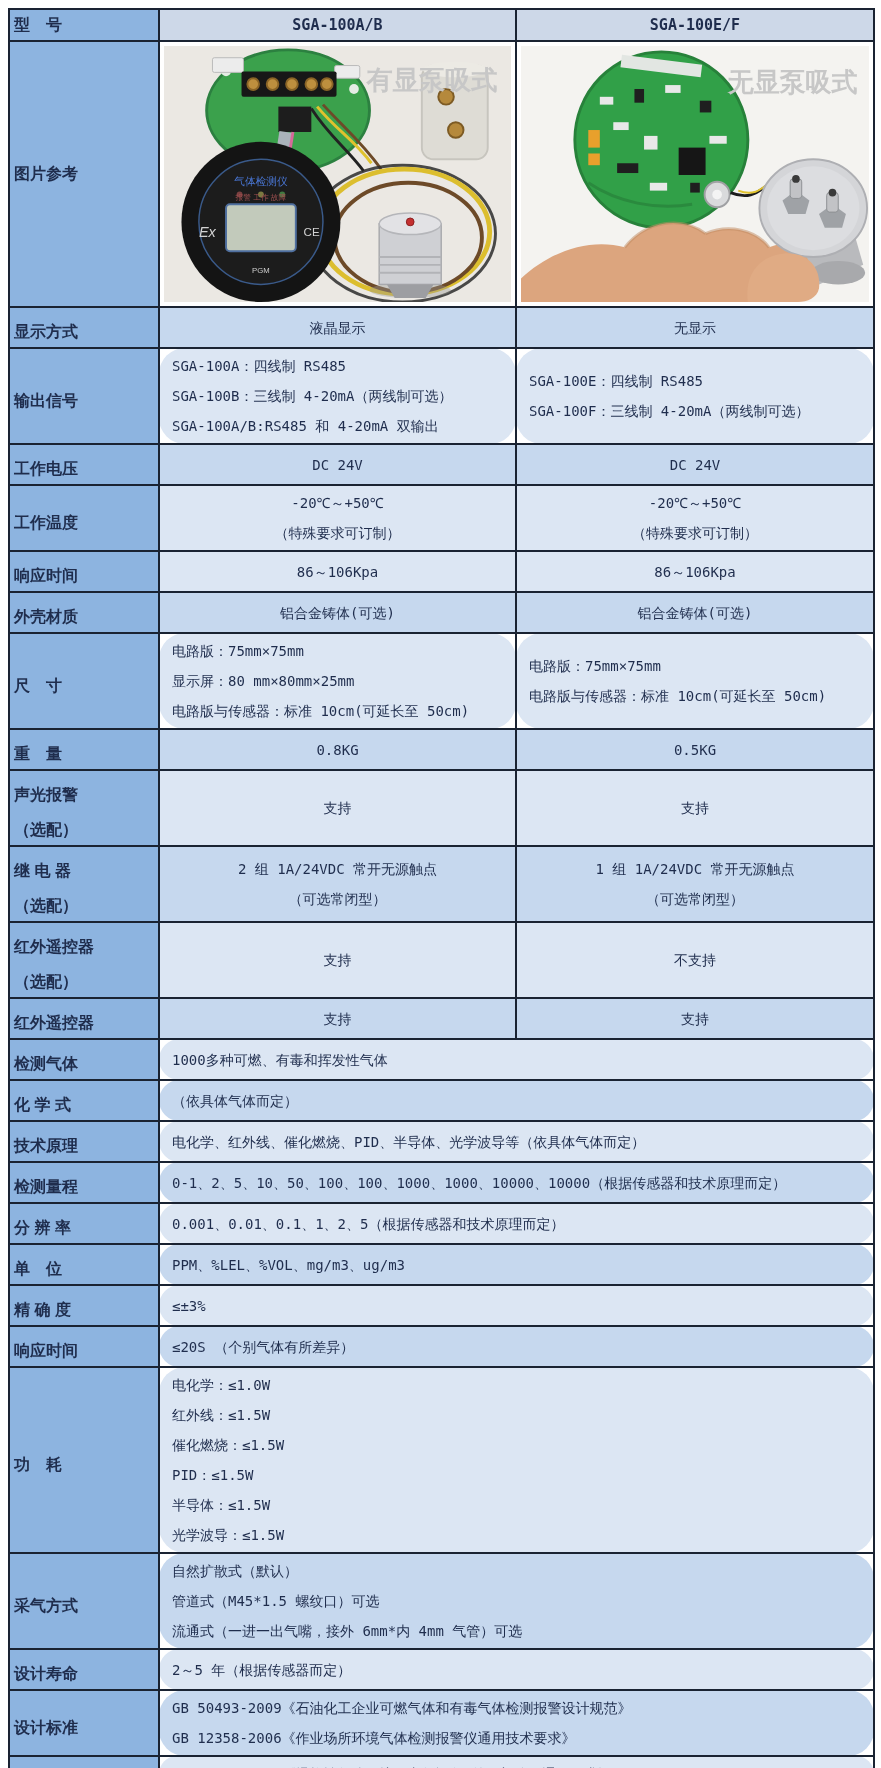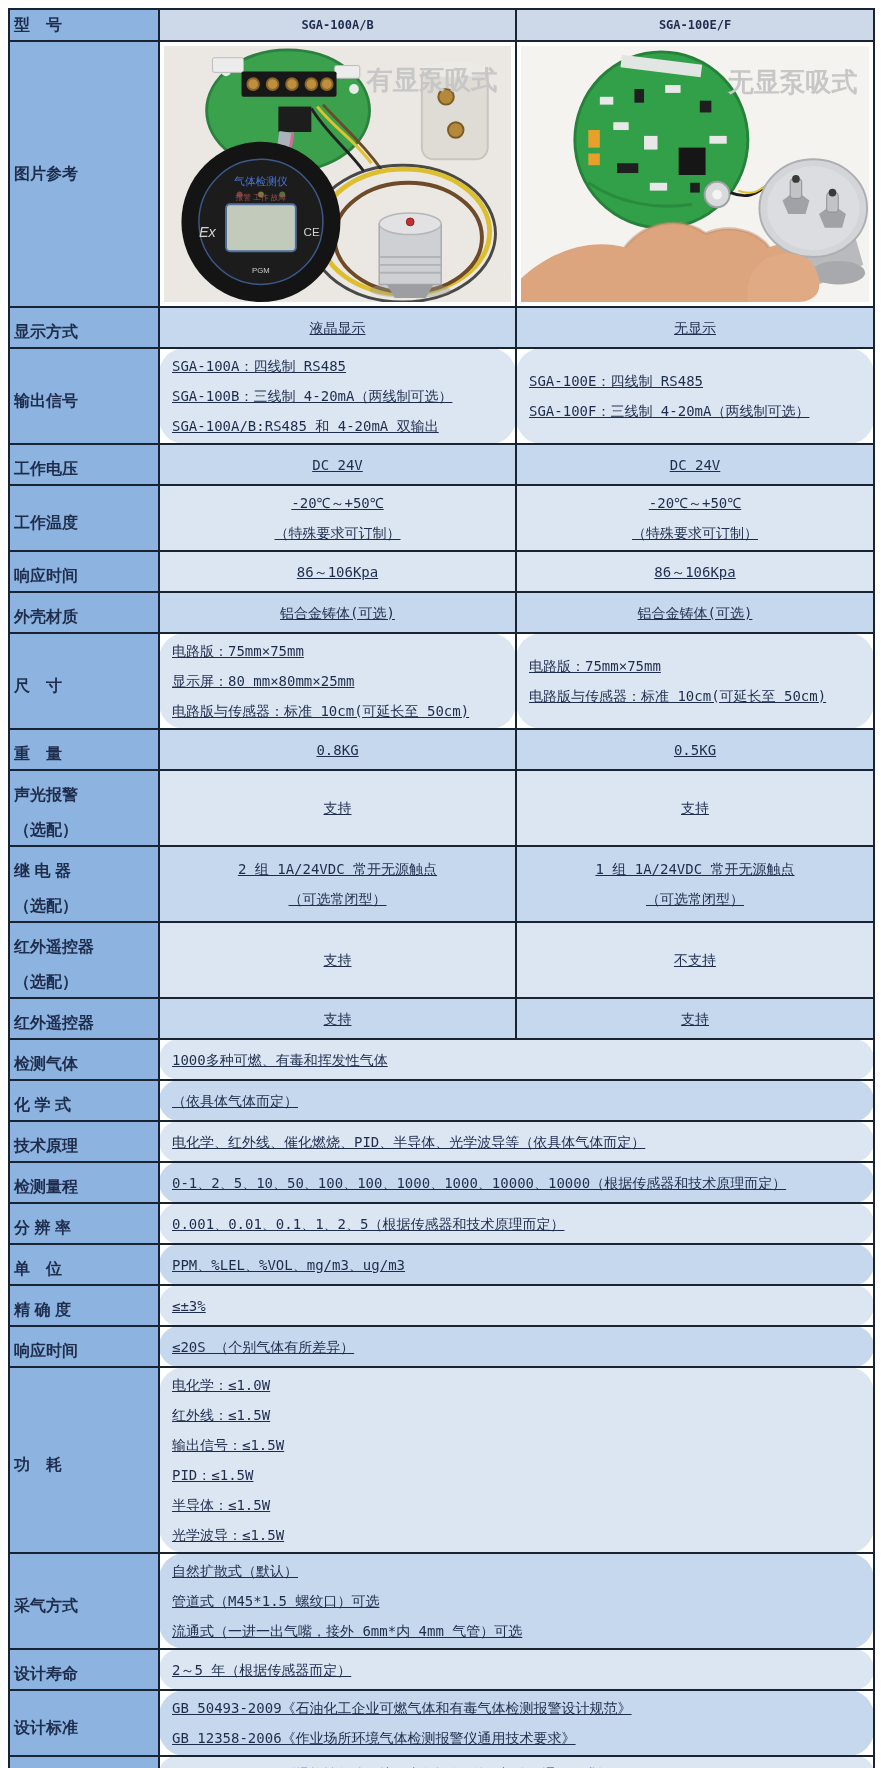--- a/index.html
+++ b/index.html
@@ -7,24 +7,24 @@
     --border:#1a2332; --text:#1f2d4d;
   }
   *{box-sizing:border-box;}
   body{margin:0;background:#ffffff;padding:8px;width:881px;
        font-family:"Liberation Sans",sans-serif;color:var(--text);}
   table.spec{border-collapse:collapse;table-layout:fixed;width:865px;}
   td{border:2px solid var(--border);vertical-align:middle;padding:0;overflow:hidden;}
   td.lbl{background:var(--label-bg);text-align:left;font-weight:bold;
          font-size:16px;padding:2px 4px;}
   .lline{line-height:26px;white-space:nowrap;margin-top:9px;}
-  td.hdr{background:var(--hdr-bg);text-align:center;font-weight:bold;font-size:12px;
+  td.hdr{background:var(--hdr-bg);text-align:center;font-weight:bold;font-size:15px;
          font-family:"DejaVu Sans Mono","Liberation Mono",monospace;line-height:26px;padding:2px 4px;}
   td.val{font-family:"DejaVu Sans Mono","Liberation Mono",monospace;
-         font-size:14px;text-align:center;padding:2px 10px;text-decoration:underline;}
+         font-size:14px;text-align:center;padding:2px 10px;}
   td.val.ta-l{text-align:left;padding-left:12px;border-radius:26px;}
   .vline{line-height:30px;}
   tr.tone-a td.val{background:var(--tone-a);}
   tr.tone-b td.val{background:var(--tone-b);}
   td.photo-cell{background:#ffffff;padding:4px;}
   td.photo-cell svg{display:block;width:100%;height:256px;}
   .wm{font-size:27px;fill:#c7c7c7;font-weight:bold;}
 </style>
 </head>
 <body>
@@ -378,21 +378,21 @@
           <div class="vline">≤20S （个别气体有所差异）</div>
         </td>
       </tr>
       <tr class="tone-b">
         <td class="lbl">
           <div class="lline">功　耗</div>
         </td>
         <td class="val ta-l" colspan="2">
           <div class="vline">电化学：≤1.0W</div>
           <div class="vline">红外线：≤1.5W</div>
-          <div class="vline">输出信号：≤1.5W</div>
+          <div class="vline">催化燃烧：≤1.5W</div>
           <div class="vline">PID：≤1.5W</div>
           <div class="vline">半导体：≤1.5W</div>
           <div class="vline">光学波导：≤1.5W</div>
         </td>
       </tr>
       <tr class="tone-a">
         <td class="lbl">
           <div class="lline">采气方式</div>
         </td>
         <td class="val ta-l" colspan="2">

